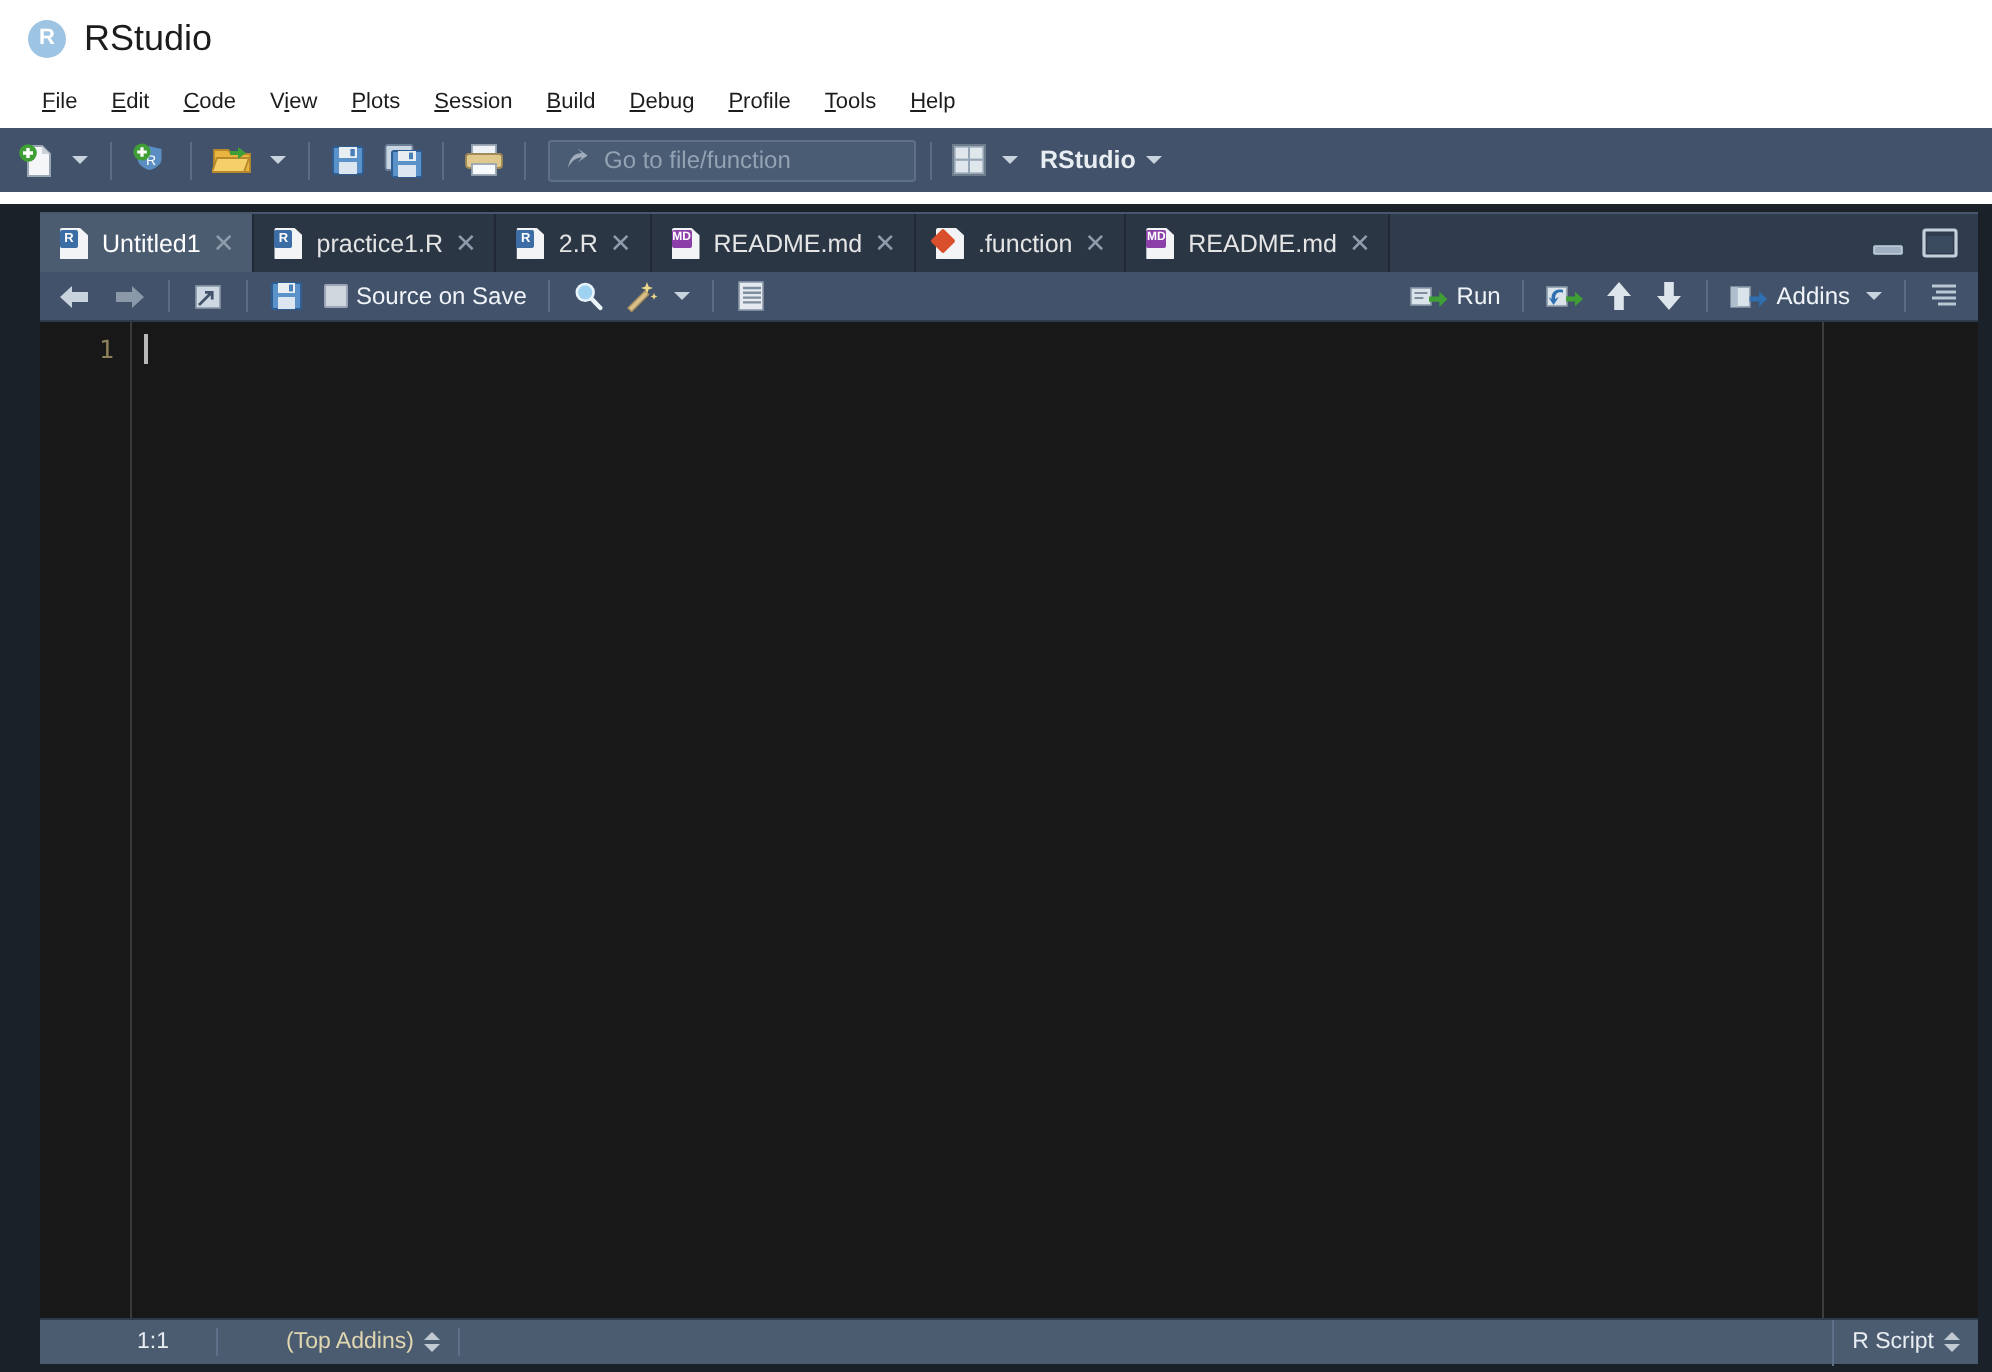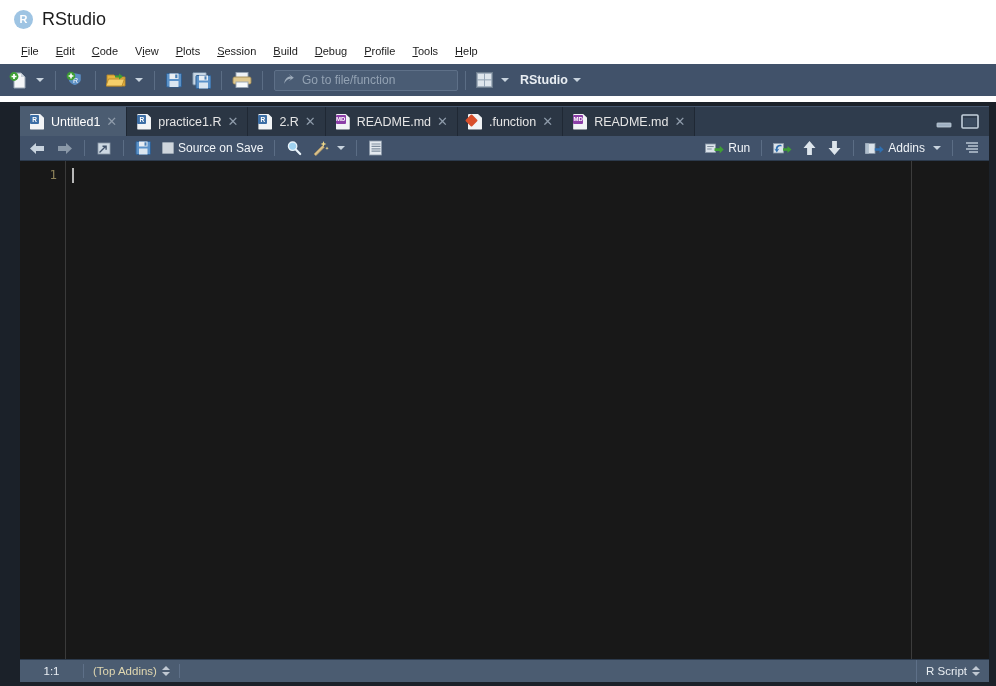--- a/index.html
+++ b/index.html
@@ -174,20 +174,21 @@
   
   .statusbar {
     height: 23px; background: #4b5c71;
     display: flex; align-items: center; flex: 0 0 23px;
     border-top: 1px solid #2c3a4c;
   }
   .st-cell {
     height: 14px; display: flex; align-items: center;
     padding: 0 9px; gap: 5px; border-right: 1px solid #5e7088;
     cursor: default;
+    margin-left: 25px;
   }
   .st-text { font-size: 11.5px; color: #e8edf2; }
   .st-text.tan { color: #e0d7b0; }
   .st-fill { flex: 1 1 auto; height: 23px; }
   .st-right {
     height: 23px; display: flex; align-items: center;
     padding: 0 9px; gap: 5px; border-left: 1px solid #5e7088;
   }
   .updown {
     display: flex; flex-direction: column; align-items: center;

